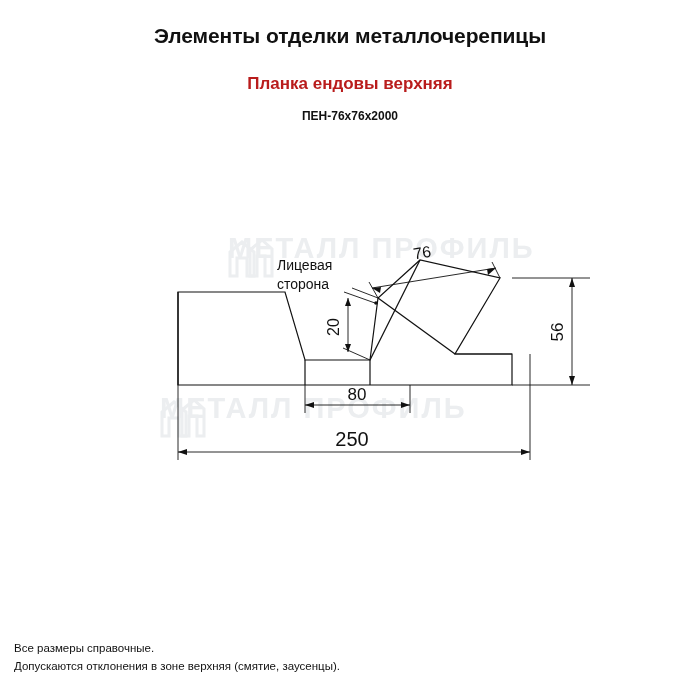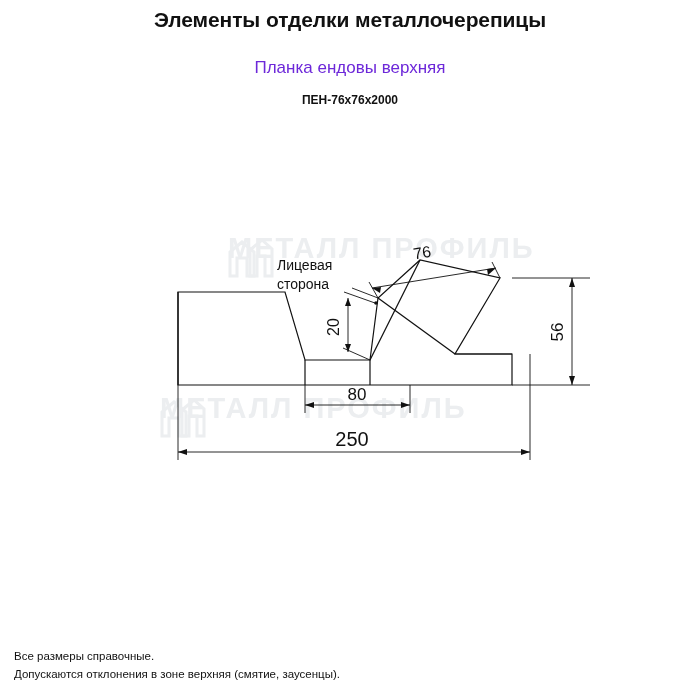--- a/index.html
+++ b/index.html
@@ -15,32 +15,32 @@
     position: relative;
     overflow: hidden;
   }
   .page {
     position: relative;
     width: 700px;
     height: 700px;
   }
   .title-block {
     text-align: center;
-    padding-top: 8px;
+    padding-top: 24px;
   }
   .main-title {
     font-size: 21px;
     font-weight: bold;
     color: #111111;
     letter-spacing: -0.1px;
   }
   .sub-title {
     font-size: 17px;
-    font-weight: normal;
-    color: #6d28d9;
+    font-weight: bold;
+    color: #b91c1c;
     margin-top: 26px;
   }
   .code-title {
     font-size: 12px;
     font-weight: bold;
     color: #111111;
     margin-top: 15px;
   }
   .drawing-area {
     position: absolute;
@@ -48,21 +48,21 @@
     top: 170px;
     width: 700px;
     height: 380px;
   }
   .drawing-area svg {
     display: block;
   }
   .footer {
     position: absolute;
     left: 14px;
-    bottom: 16px;
+    bottom: 24px;
     font-size: 11.5px;
     line-height: 1.55;
     color: #111111;
   }
   .wm {
     position: absolute;
     pointer-events: none;
     user-select: none;
     color: #eceef0;
     font-weight: bold;

